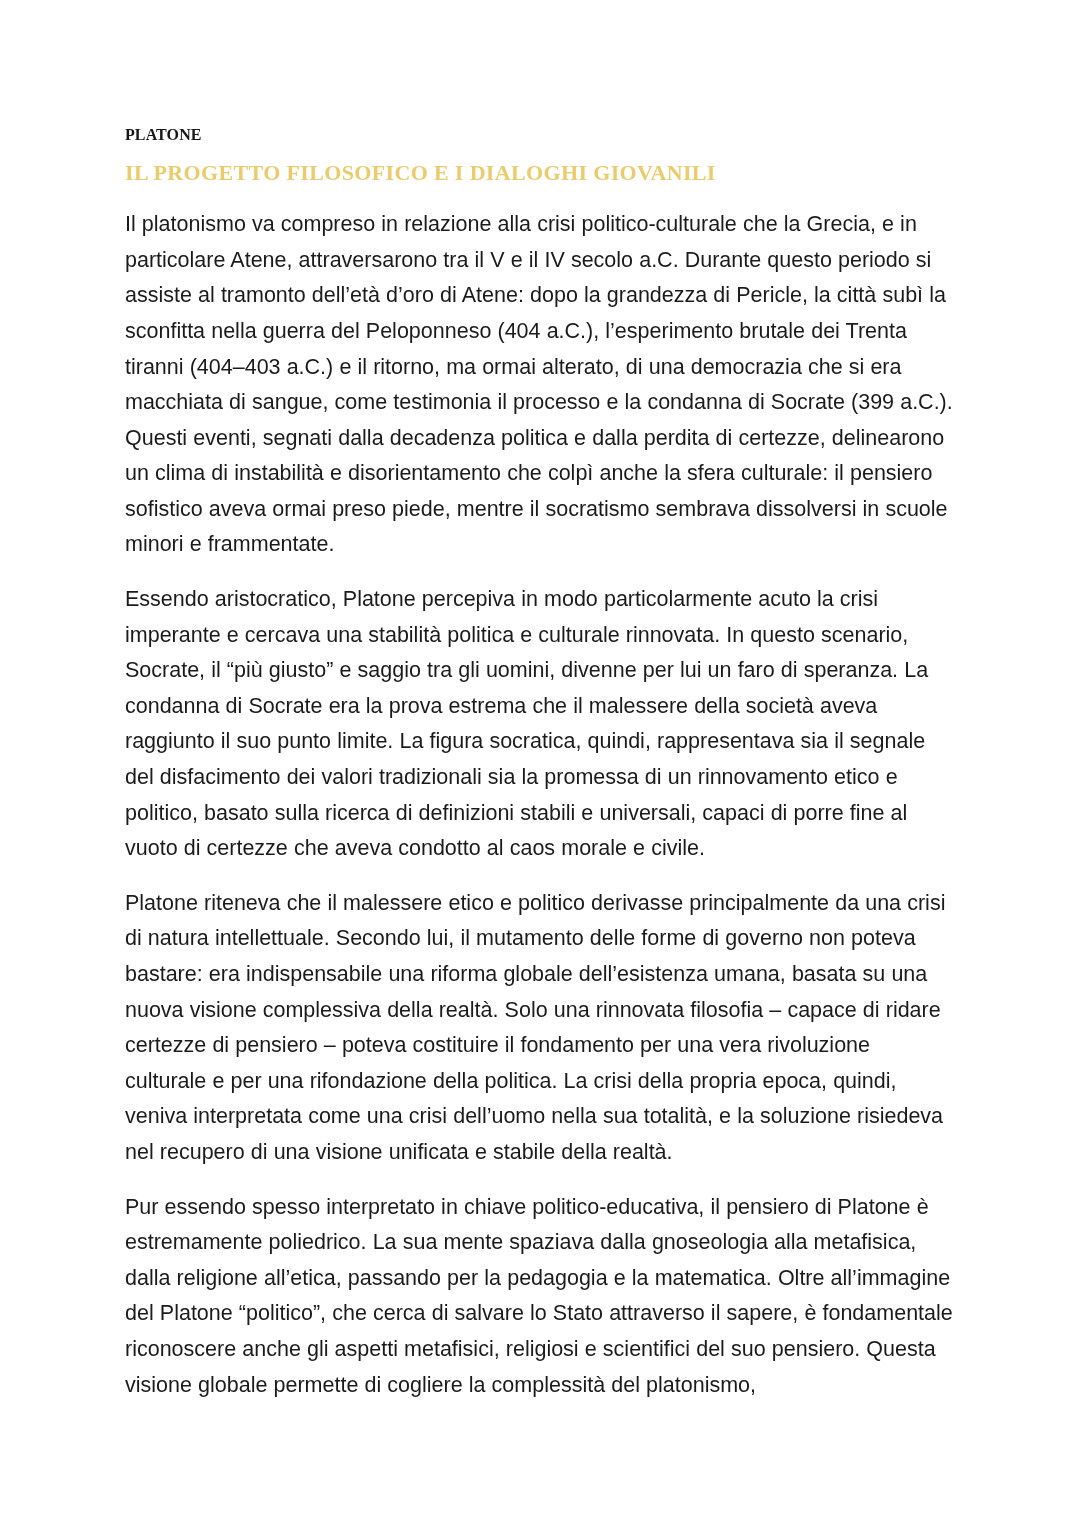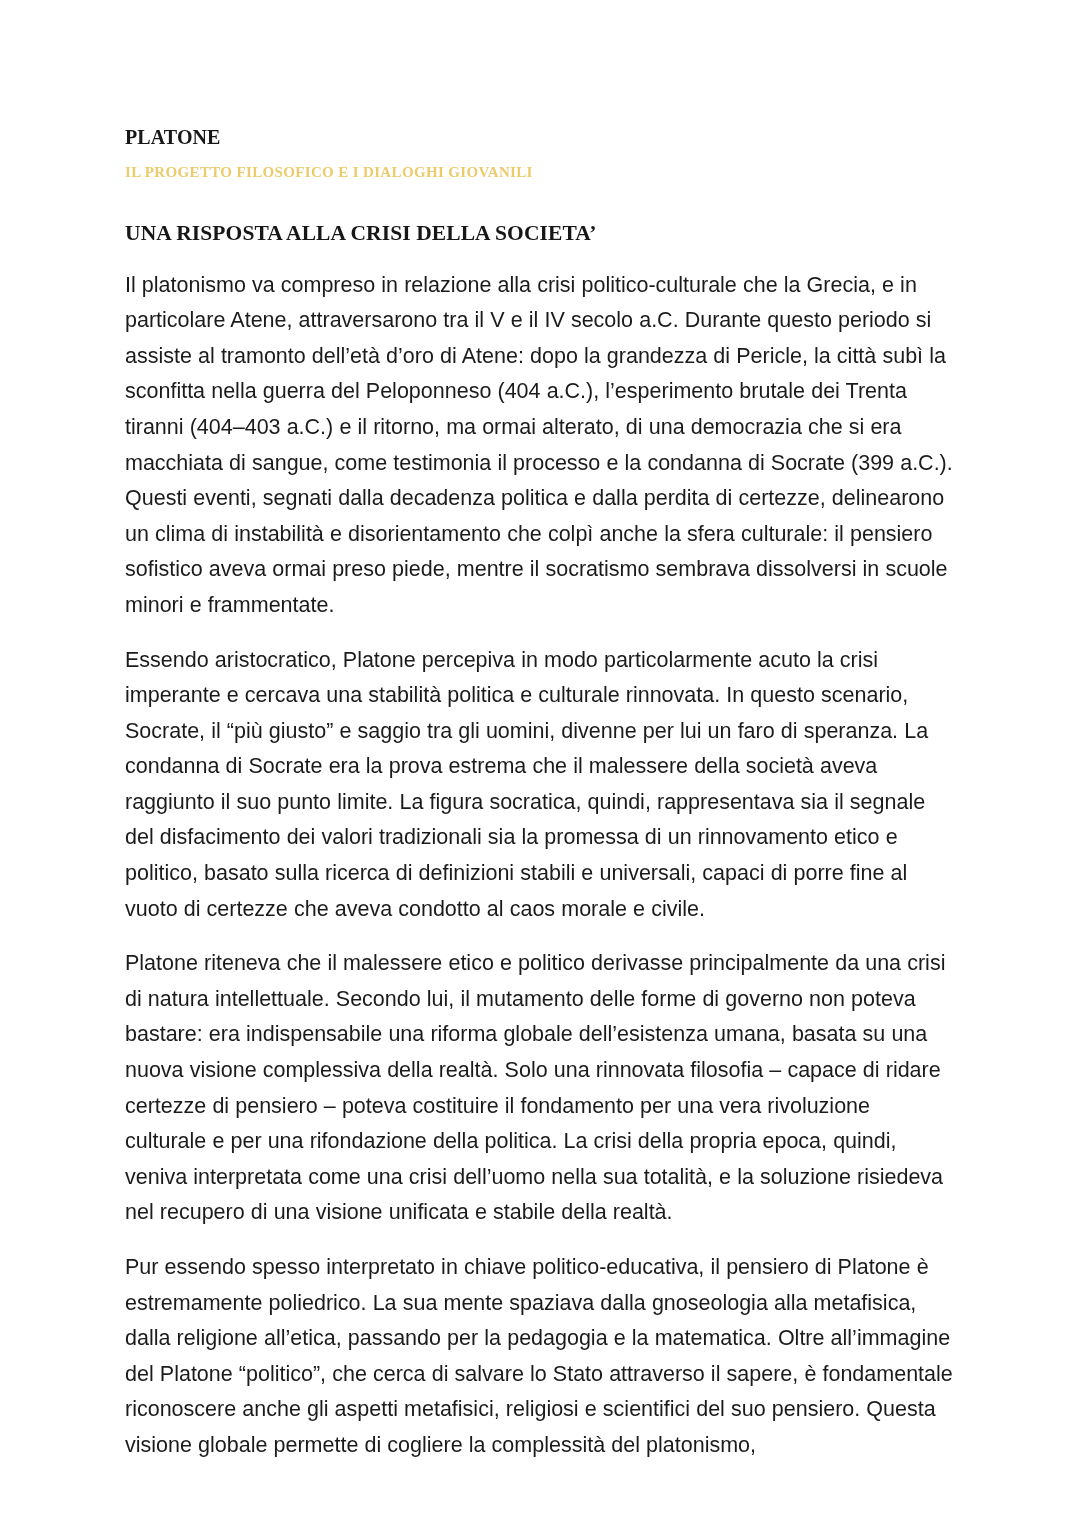--- a/index.html
+++ b/index.html
@@ -23,31 +23,31 @@
     position: absolute;
     left: 125px;
     top: 124px;
     width: 828px;
   }
 
   
 
   .doc-title {
     font-family: "Liberation Serif", "DejaVu Serif", serif;
-    font-size: 20px;
+    font-size: 16px;
     font-weight: bold;
     color: #171717;
     letter-spacing: 0.1px;
     line-height: 1.32;
     margin: 0 0 0 0;
   }
 
   .doc-subtitle {
     font-family: "Liberation Serif", "DejaVu Serif", serif;
-    font-size: 15px;
+    font-size: 22px;
     font-weight: bold;
     color: #ebcb6b;
     letter-spacing: 0.35px;
     line-height: 1.32;
     margin: 13px 0 0 0;
   }
 
   .section-heading {
     font-family: "Liberation Serif", "DejaVu Serif", serif;
     font-size: 21.5px;
@@ -84,21 +84,20 @@
 </head>
 <body>
 
 <div class="page">
   <div class="content">
 
     <h1 class="doc-title">PLATONE</h1>
 
     <h2 class="doc-subtitle">IL PROGETTO FILOSOFICO E I DIALOGHI GIOVANILI</h2>
 
-    <h3 class="section-heading">UNA RISPOSTA ALLA CRISI DELLA SOCIETA’</h3>
 
     <div class="body-block">
       <p class="para">Il platonismo va compreso in relazione alla crisi politico-culturale che la Grecia, e in particolare Atene, attraversarono tra il V e il IV secolo a.C. Durante questo periodo si assiste al tramonto dell’età d’oro di Atene: dopo la grandezza di Pericle, la città subì la sconfitta nella guerra del Peloponneso (404 a.C.), l’esperimento brutale dei Trenta tiranni (404–403 a.C.) e il ritorno, ma ormai alterato, di una democrazia che si era macchiata di sangue, come testimonia il processo e la condanna di Socrate (399 a.C.). Questi eventi, segnati dalla decadenza politica e dalla perdita di certezze, delinearono un clima di instabilità e disorientamento che colpì anche la sfera culturale: il pensiero sofistico aveva ormai preso piede, mentre il socratismo sembrava dissolversi in scuole minori e frammentate.</p>
       <p class="para">Essendo aristocratico, Platone percepiva in modo particolarmente acuto la crisi imperante e cercava una stabilità politica e culturale rinnovata. In questo scenario, Socrate, il “più giusto” e saggio tra gli uomini, divenne per lui un faro di speranza. La condanna di Socrate era la prova estrema che il malessere della società aveva raggiunto il suo punto limite. La figura socratica, quindi, rappresentava sia il segnale del disfacimento dei valori tradizionali sia la promessa di un rinnovamento etico e politico, basato sulla ricerca di definizioni stabili e universali, capaci di porre fine al vuoto di certezze che aveva condotto al caos morale e civile.</p>
       <p class="para">Platone riteneva che il malessere etico e politico derivasse principalmente da una crisi di natura intellettuale. Secondo lui, il mutamento delle forme di governo non poteva bastare: era indispensabile una riforma globale dell’esistenza umana, basata su una nuova visione complessiva della realtà. Solo una rinnovata filosofia – capace di ridare certezze di pensiero – poteva costituire il fondamento per una vera rivoluzione culturale e per una rifondazione della politica. La crisi della propria epoca, quindi, veniva interpretata come una crisi dell’uomo nella sua totalità, e la soluzione risiedeva nel recupero di una visione unificata e stabile della realtà.</p>
       <p class="para">Pur essendo spesso interpretato in chiave politico-educativa, il pensiero di Platone è estremamente poliedrico. La sua mente spaziava dalla gnoseologia alla metafisica, dalla religione all’etica, passando per la pedagogia e la matematica. Oltre all’immagine del Platone “politico”, che cerca di salvare lo Stato attraverso il sapere, è fondamentale riconoscere anche gli aspetti metafisici, religiosi e scientifici del suo pensiero. Questa visione globale permette di cogliere la complessità del platonismo,</p>
     </div>
 
   </div>
 </div>

